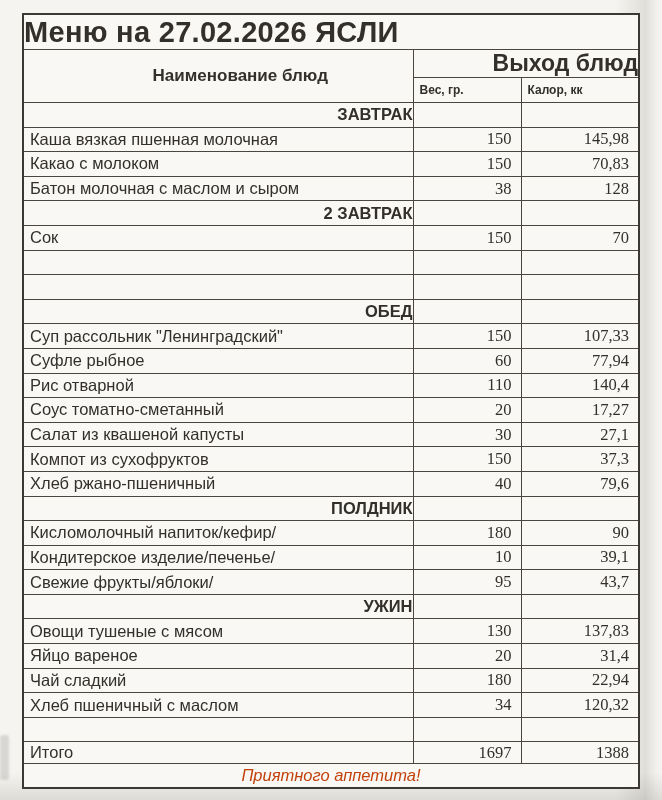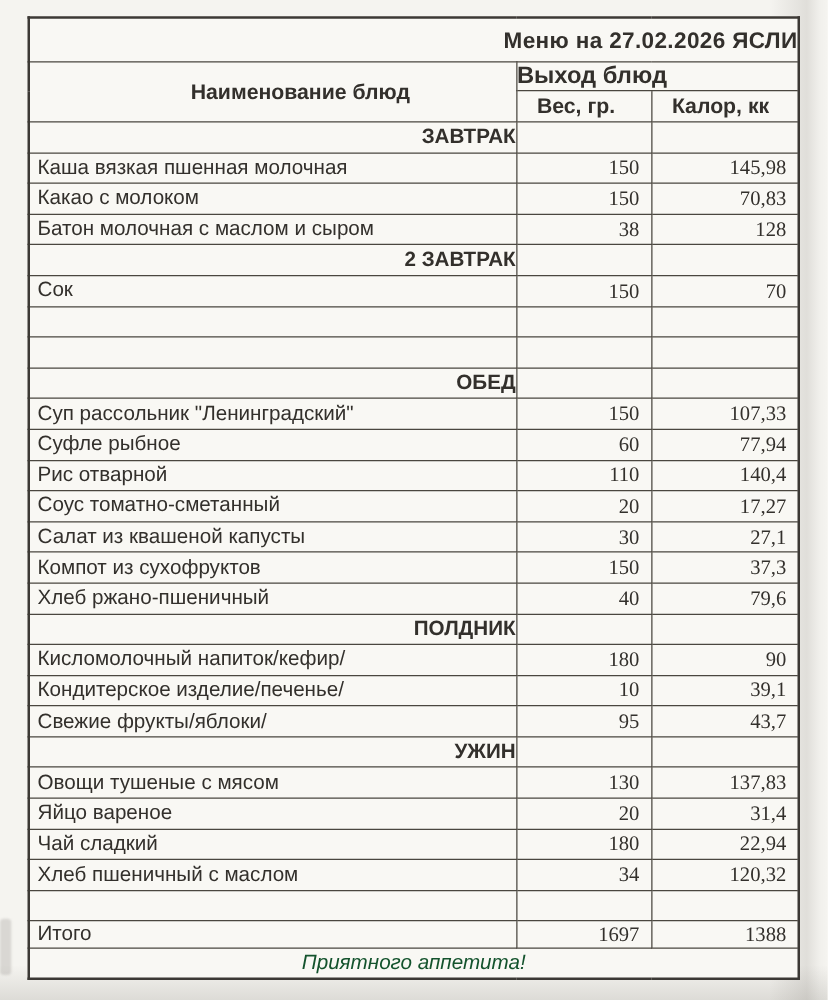--- a/index.html
+++ b/index.html
@@ -40,43 +40,44 @@
   td {
     border: 1.4px solid #4a463f;
     color: #33302c;
     font-size: 16.5px;
     padding: 0;
     overflow: hidden;
     white-space: nowrap;
   }
   td.title-cell {
     height: 34px;
-    font-size: 18px;
-    font-weight: bold;
-    text-align: right;
+    font-size: 29px;
+    font-weight: bold;
+    text-align: left;
     letter-spacing: 0.3px;
   }
   td.h-name {
     font-size: 17px;
     font-weight: bold;
     text-align: center;
     padding-left: 44px;
   }
   td.h-out {
     height: 22px;
-    font-size: 19px;
-    font-weight: bold;
-    text-align: left;
+    font-size: 23px;
+    font-weight: bold;
+    text-align: right;
+    padding-left: 40px;
   }
   td.h-sub {
     height: 24px;
-    font-size: 17px;
+    font-size: 12px;
     font-weight: bold;
     text-align: left;
-    padding-left: 16px;
+    padding-left: 6px;
   }
   tr.body-row td {
     height: 23.6px;
   }
   td.name {
     text-align: left;
     padding-left: 6px;
   }
   td.name.section {
     text-align: right;
@@ -89,21 +90,21 @@
     font-family: Liberation Serif, serif;
   }
   tr.total-row td {
     height: 21px;
   }
   td.footer-cell {
     height: 23px;
     text-align: center;
     font-style: italic;
     font-size: 16.5px;
-    color: #14532d;
+    color: #c2410c;
   }
 </style>
 </head>
 <body>
 
 <div class="scan-smudge"></div>
 
 <table class="menu">
   <colgroup>
     <col style="width:390px">

